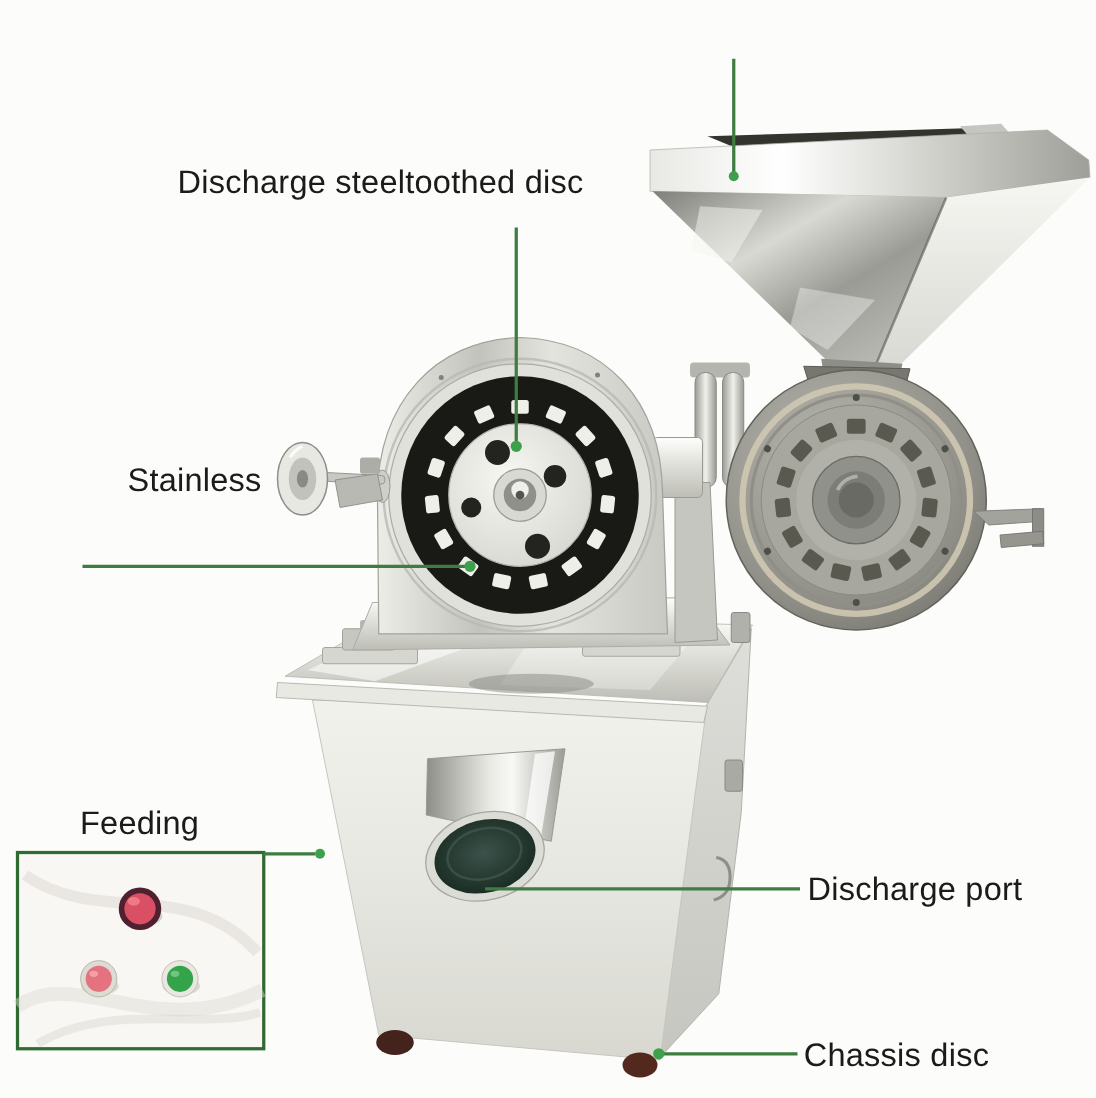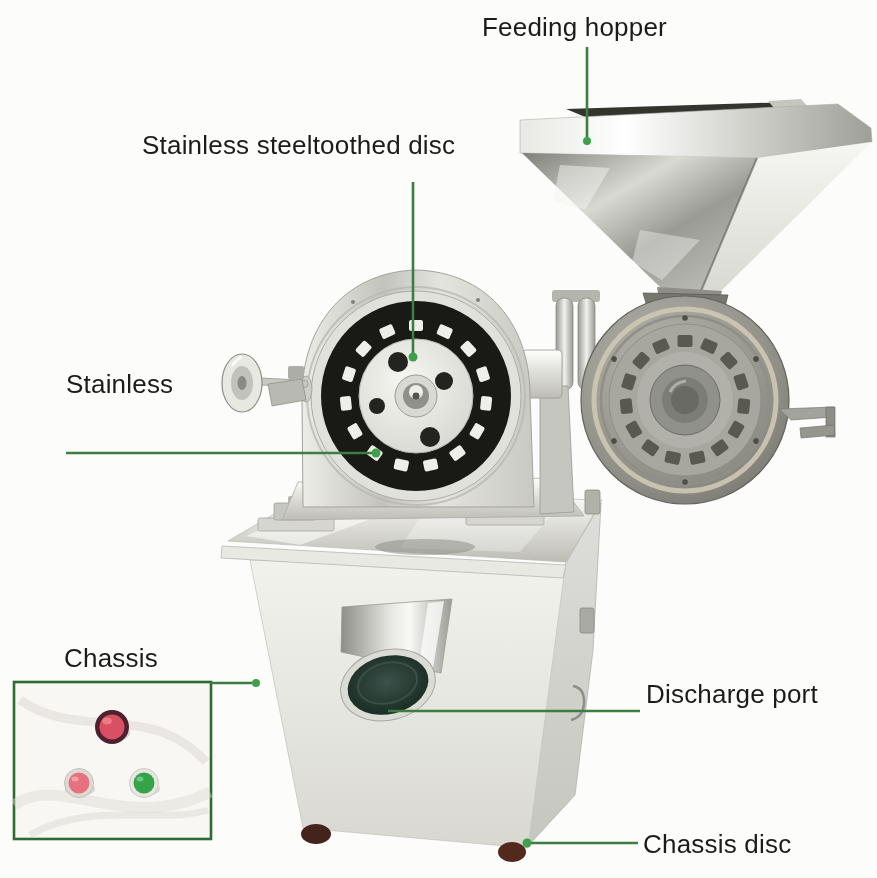--- a/index.html
+++ b/index.html
@@ -5,21 +5,21 @@
   :root{
     --bg:#fcfcfa; --label:#1b1b1b; --leader-line:#3e7c40; --leader-dot:#3fa04b;
     --inset-border:#2f6a31; --btn-red:#d94f63; --btn-pink:#e4737f; --btn-green:#33a44a;
   }
   html,body{margin:0;padding:0;background:var(--bg);}
   .stage{position:relative;width:877px;height:878px;overflow:hidden;
          font-family:"Liberation Sans",sans-serif;background:var(--bg);}
   .stage svg{position:absolute;left:0;top:0;}
   .label{position:absolute;color:var(--label);font-size:26px;line-height:1;
          letter-spacing:.2px;white-space:nowrap;}
-  .label.two-line{line-height:35px;}
+  .label.two-line{line-height:35px;margin-left:36px;}
   .leader-line{stroke:var(--leader-line);stroke-width:2.6;fill:none;}
   .leader-dot{fill:var(--leader-dot);}
   .inset-frame{fill:#f8f7f4;stroke:var(--inset-border);stroke-width:2.6;}
   .btn-red{fill:var(--btn-red);}
   .btn-pink{fill:var(--btn-pink);}
   .btn-green{fill:var(--btn-green);}
 </style>
 </head>
 <body>
 
@@ -278,32 +278,29 @@
     <line x1="66" y1="453" x2="372" y2="453" class="leader-line"></line>
     <circle cx="376" cy="453" r="4.5" class="leader-dot"></circle>
     <line x1="211" y1="683" x2="252" y2="683" class="leader-line"></line>
     <circle cx="256" cy="683" r="4" class="leader-dot"></circle>
     <line x1="388" y1="711" x2="640" y2="711" class="leader-line"></line>
     <line x1="530" y1="843" x2="638" y2="843" class="leader-line"></line>
     <circle cx="527" cy="843" r="4.5" class="leader-dot"></circle>
   </g>
 </svg>
 
-<div class="label" style="left:482px;top:14px">
-  <span>Feeding hopper</span>
-</div>
 <div class="label" style="left:142px;top:132px">
-  <span>Stainless steeltoothed disc</span>
+  <span>Discharge steeltoothed disc</span>
 </div>
 <div class="label two-line" style="left:66px;top:367px">
   <div>Stainless</div>
 </div>
 <div class="label" style="left:64px;top:645px">
-  <span>Chassis</span>
-</div>
-<div class="label" style="left:646px;top:681px">
+  <span>Feeding</span>
+</div>
+<div class="label" style="left:646px;top:698px">
   <span>Discharge port</span>
 </div>
 <div class="label" style="left:643px;top:831px">
   <span>Chassis disc</span>
 </div>
 
 </div>
 
 </body></html>

